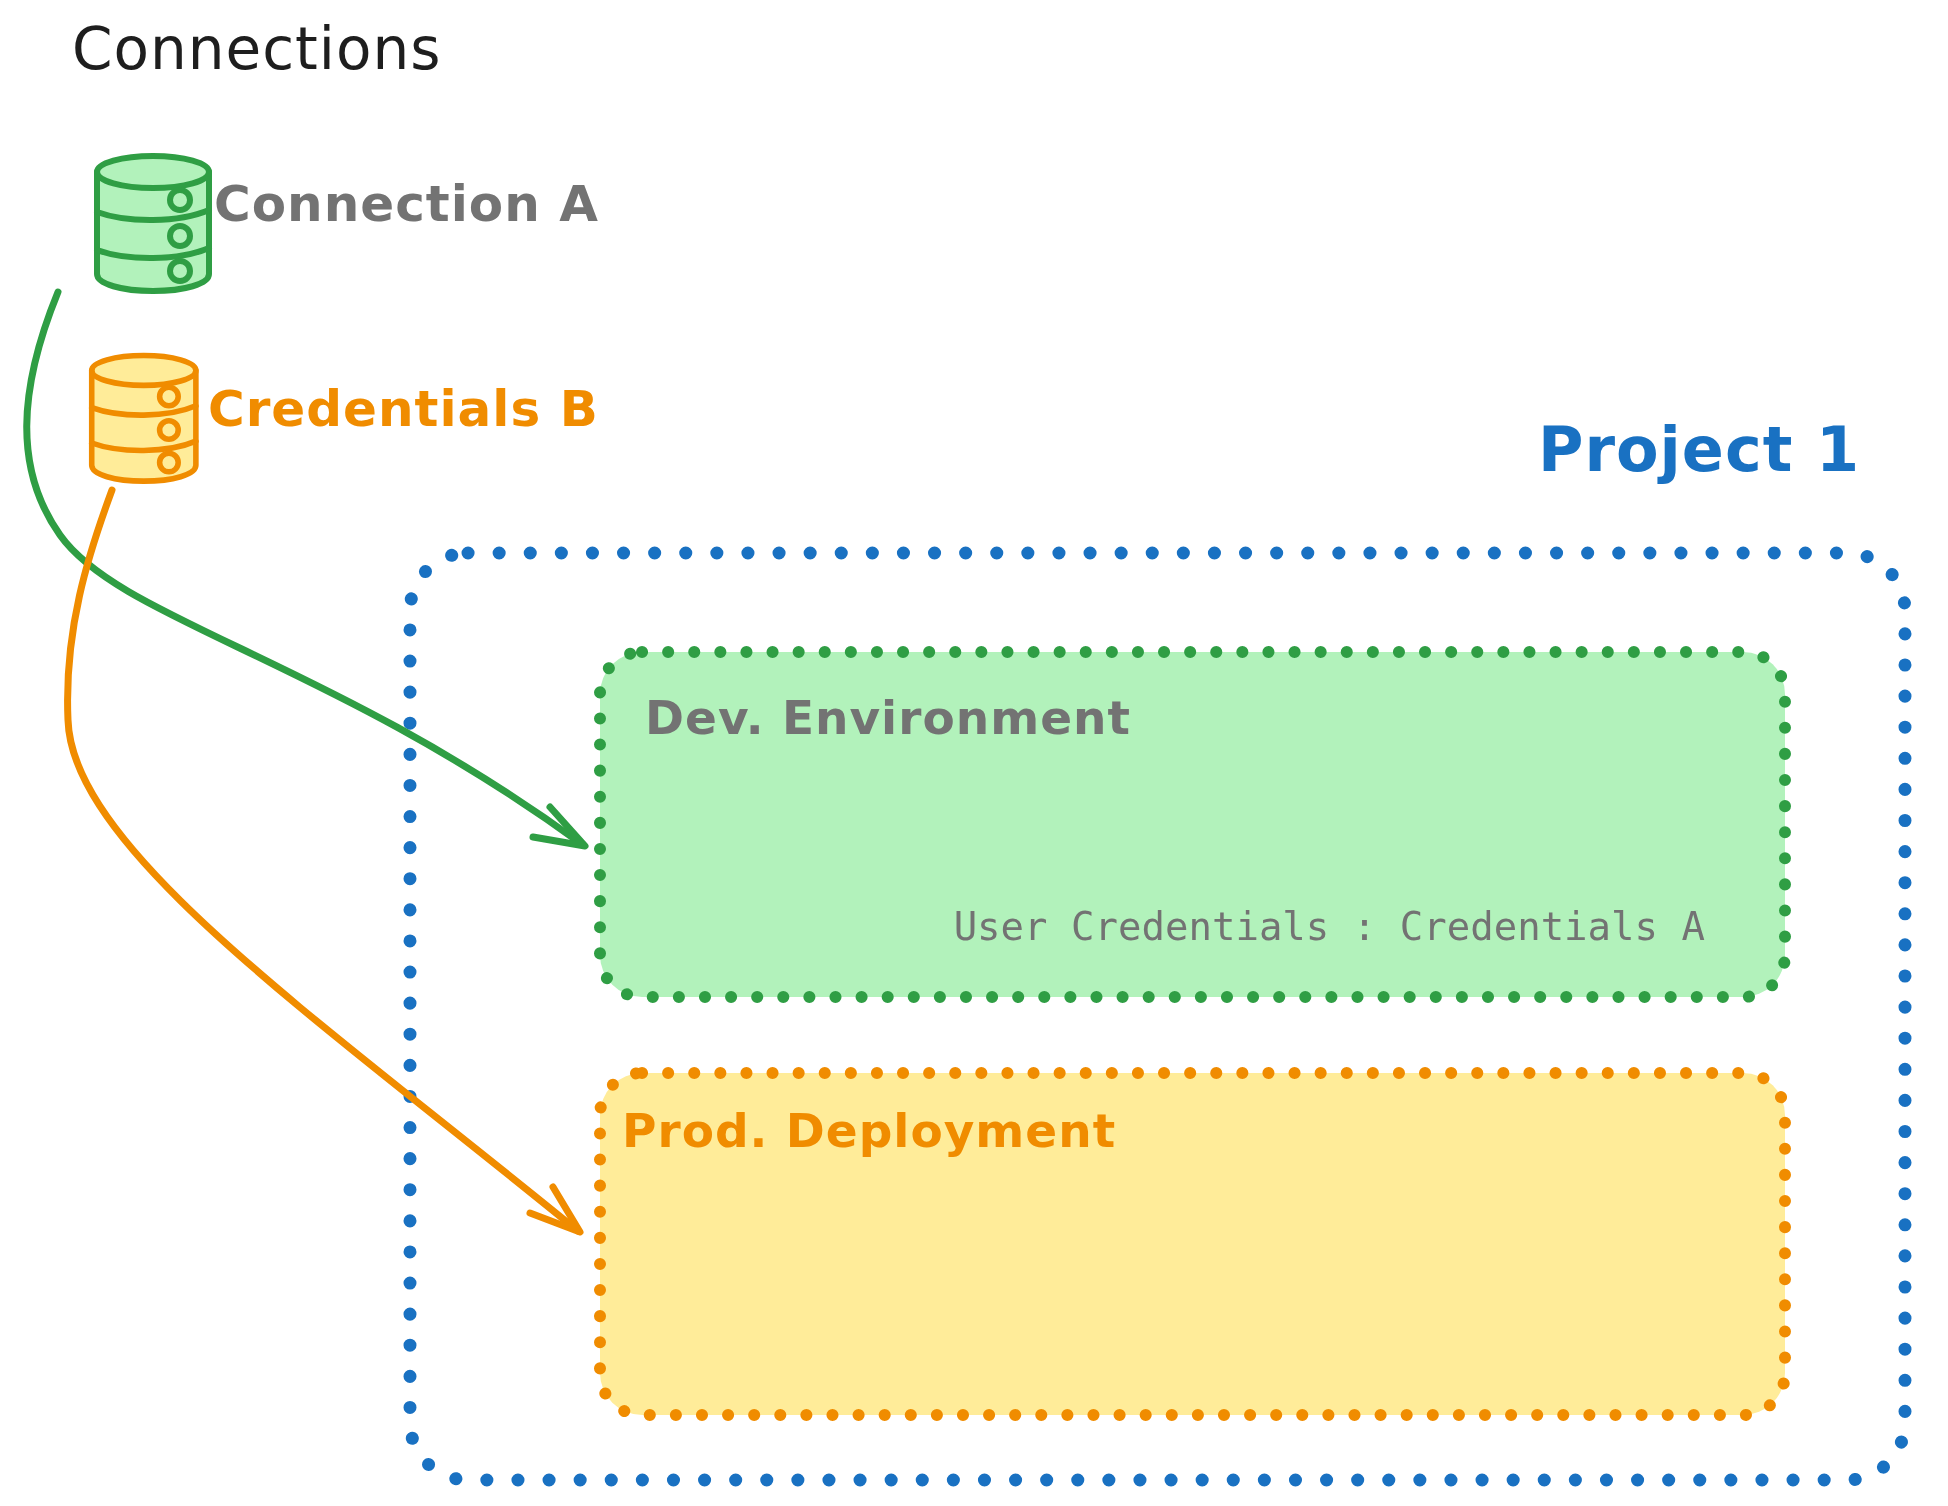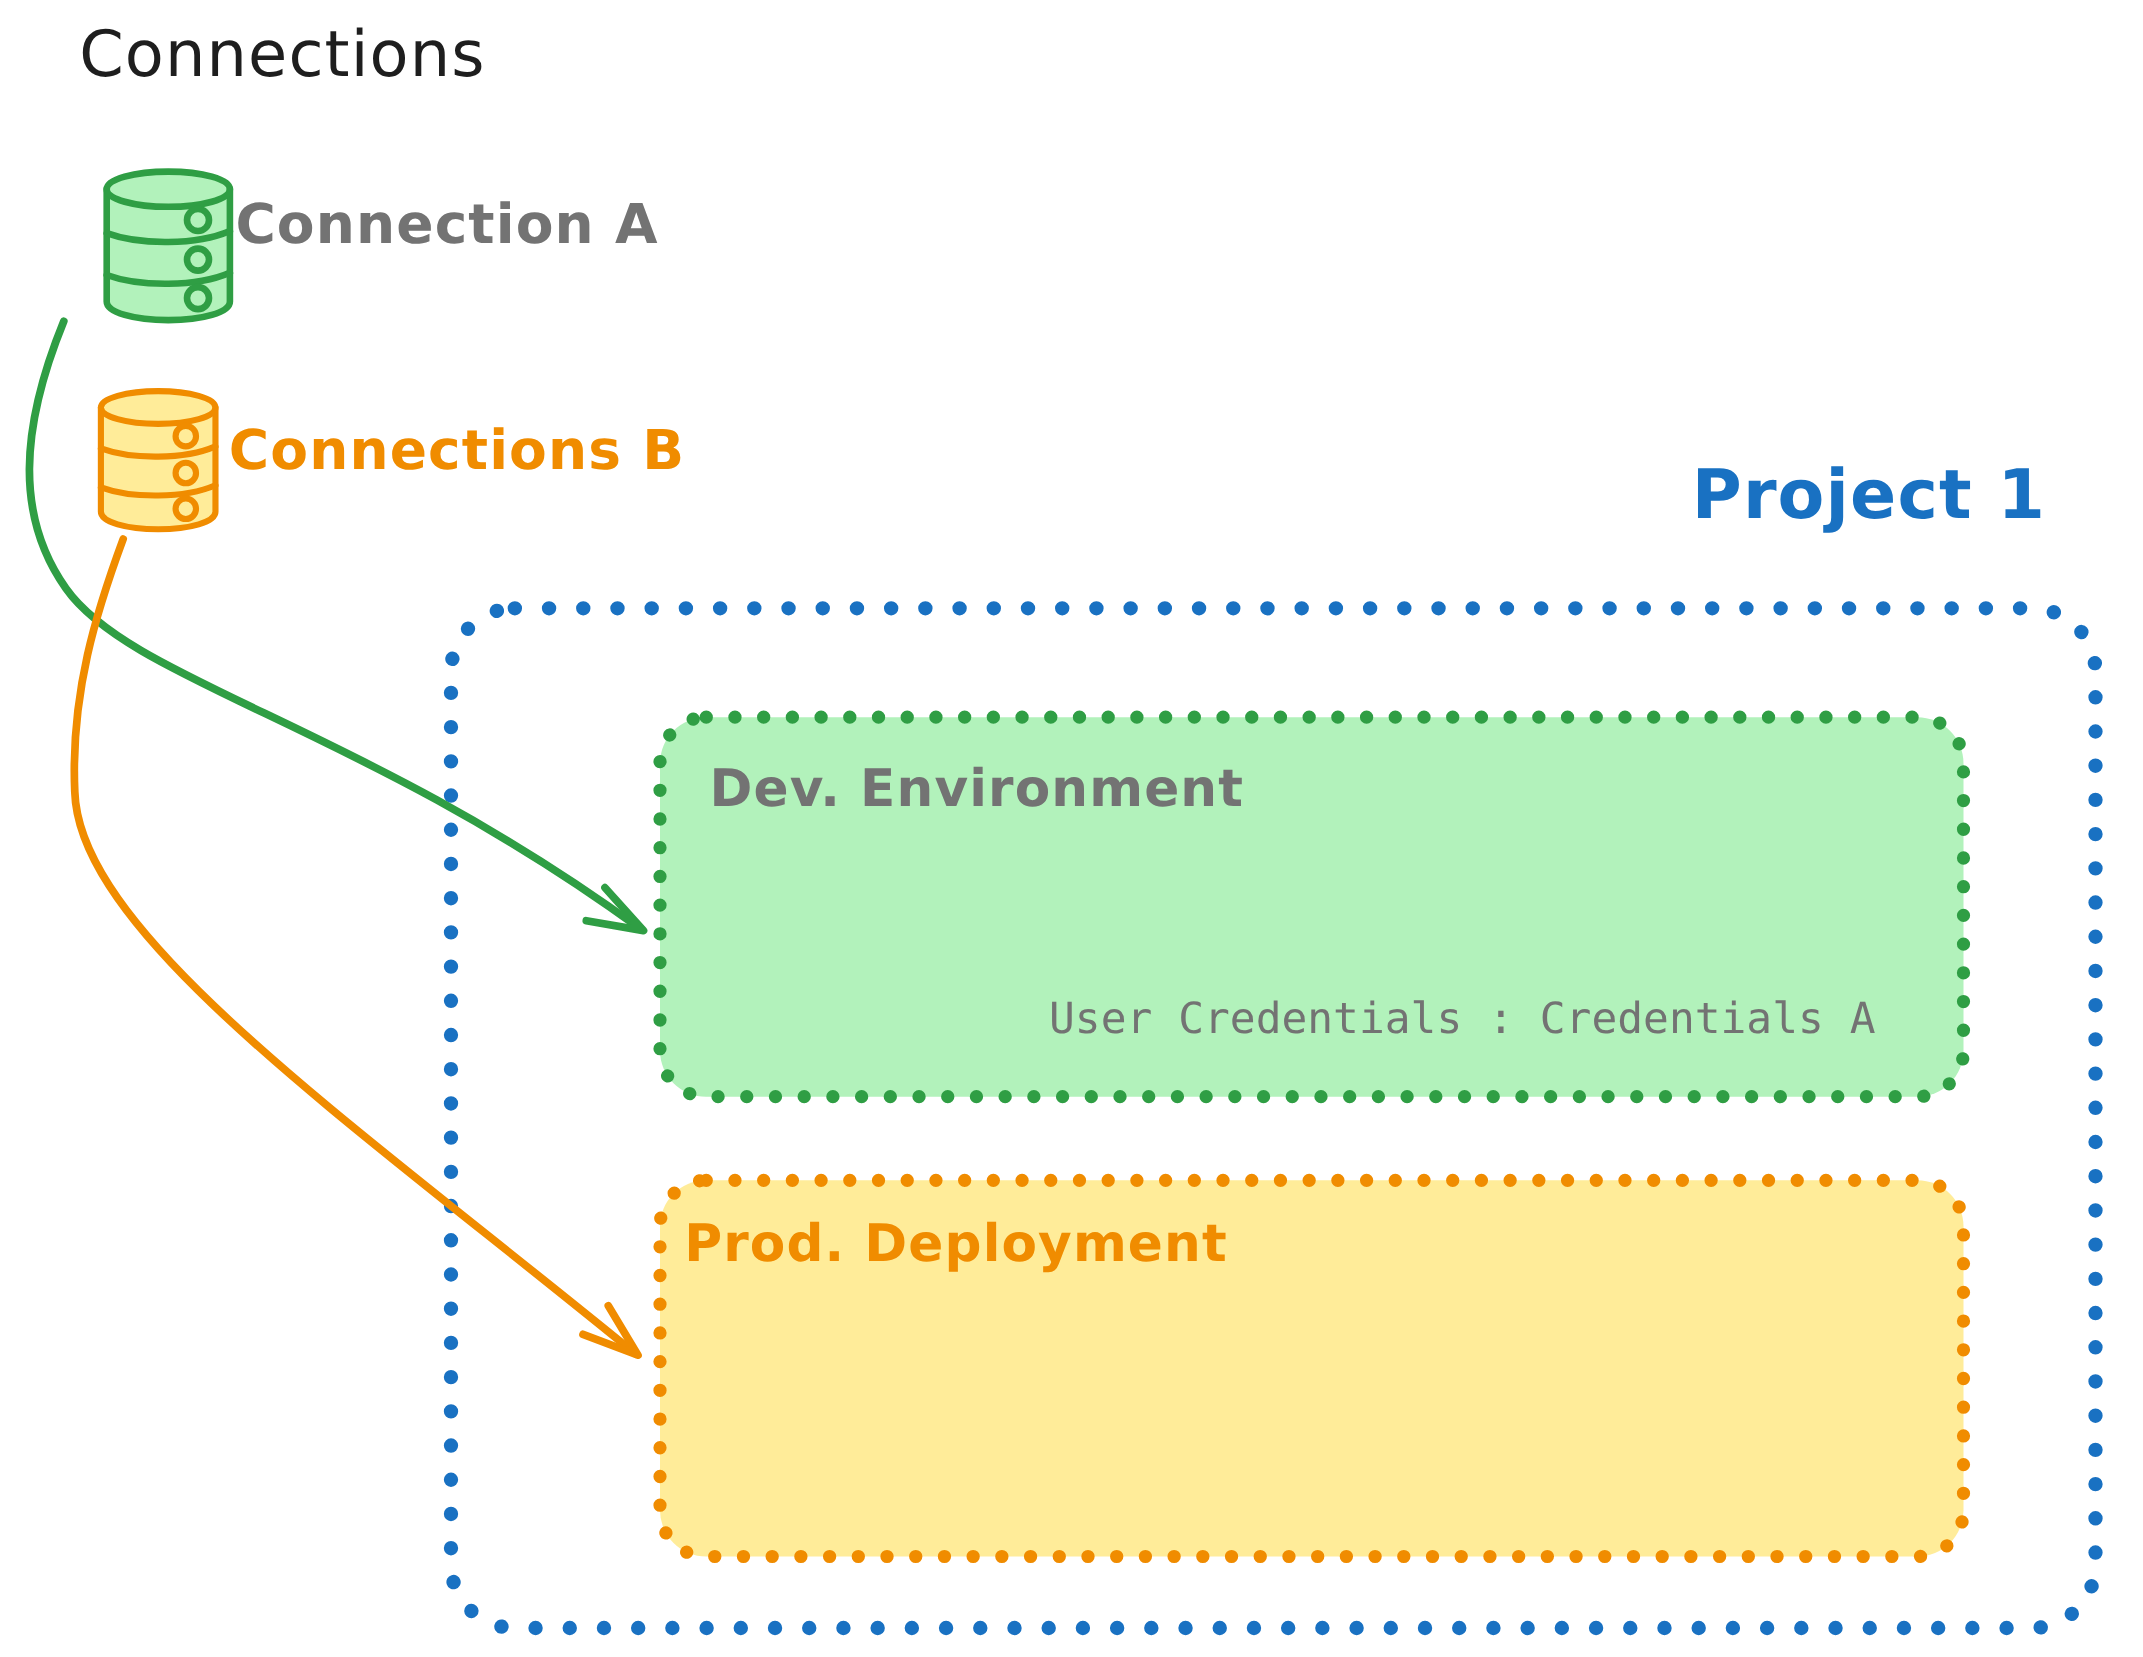--- a/index.html
+++ b/index.html
@@ -71,21 +71,21 @@
     <g fill="none" stroke-width="7" stroke-linecap="round" stroke-linejoin="round" stroke="#f08c00">
       <path d="M112 490 C88 555 64 630 68 720 C72 850 320 1020 578 1231"></path>
       <path d="M553 1187 L580 1232 L530 1213"></path>
     </g>
   </svg>
 
   <div class="txt t-black h-title">Connections</div>
 
   <div class="txt t-green lbl-a">Connection A</div>
 
-  <div class="txt t-orange lbl-b">Connections B</div>
+  <div class="txt t-orange lbl-b">Credentials B</div>
 
   <div class="txt t-blue proj-title">Project 1</div>
 
   <div class="txt t-green env-title dev-title">Dev. Environment</div>
 
   <div class="txt t-green cred dev-cred">User Credentials : Credentials A</div>
 
   <div class="txt t-orange env-title prod-title">Prod. Deployment</div>
 
 

